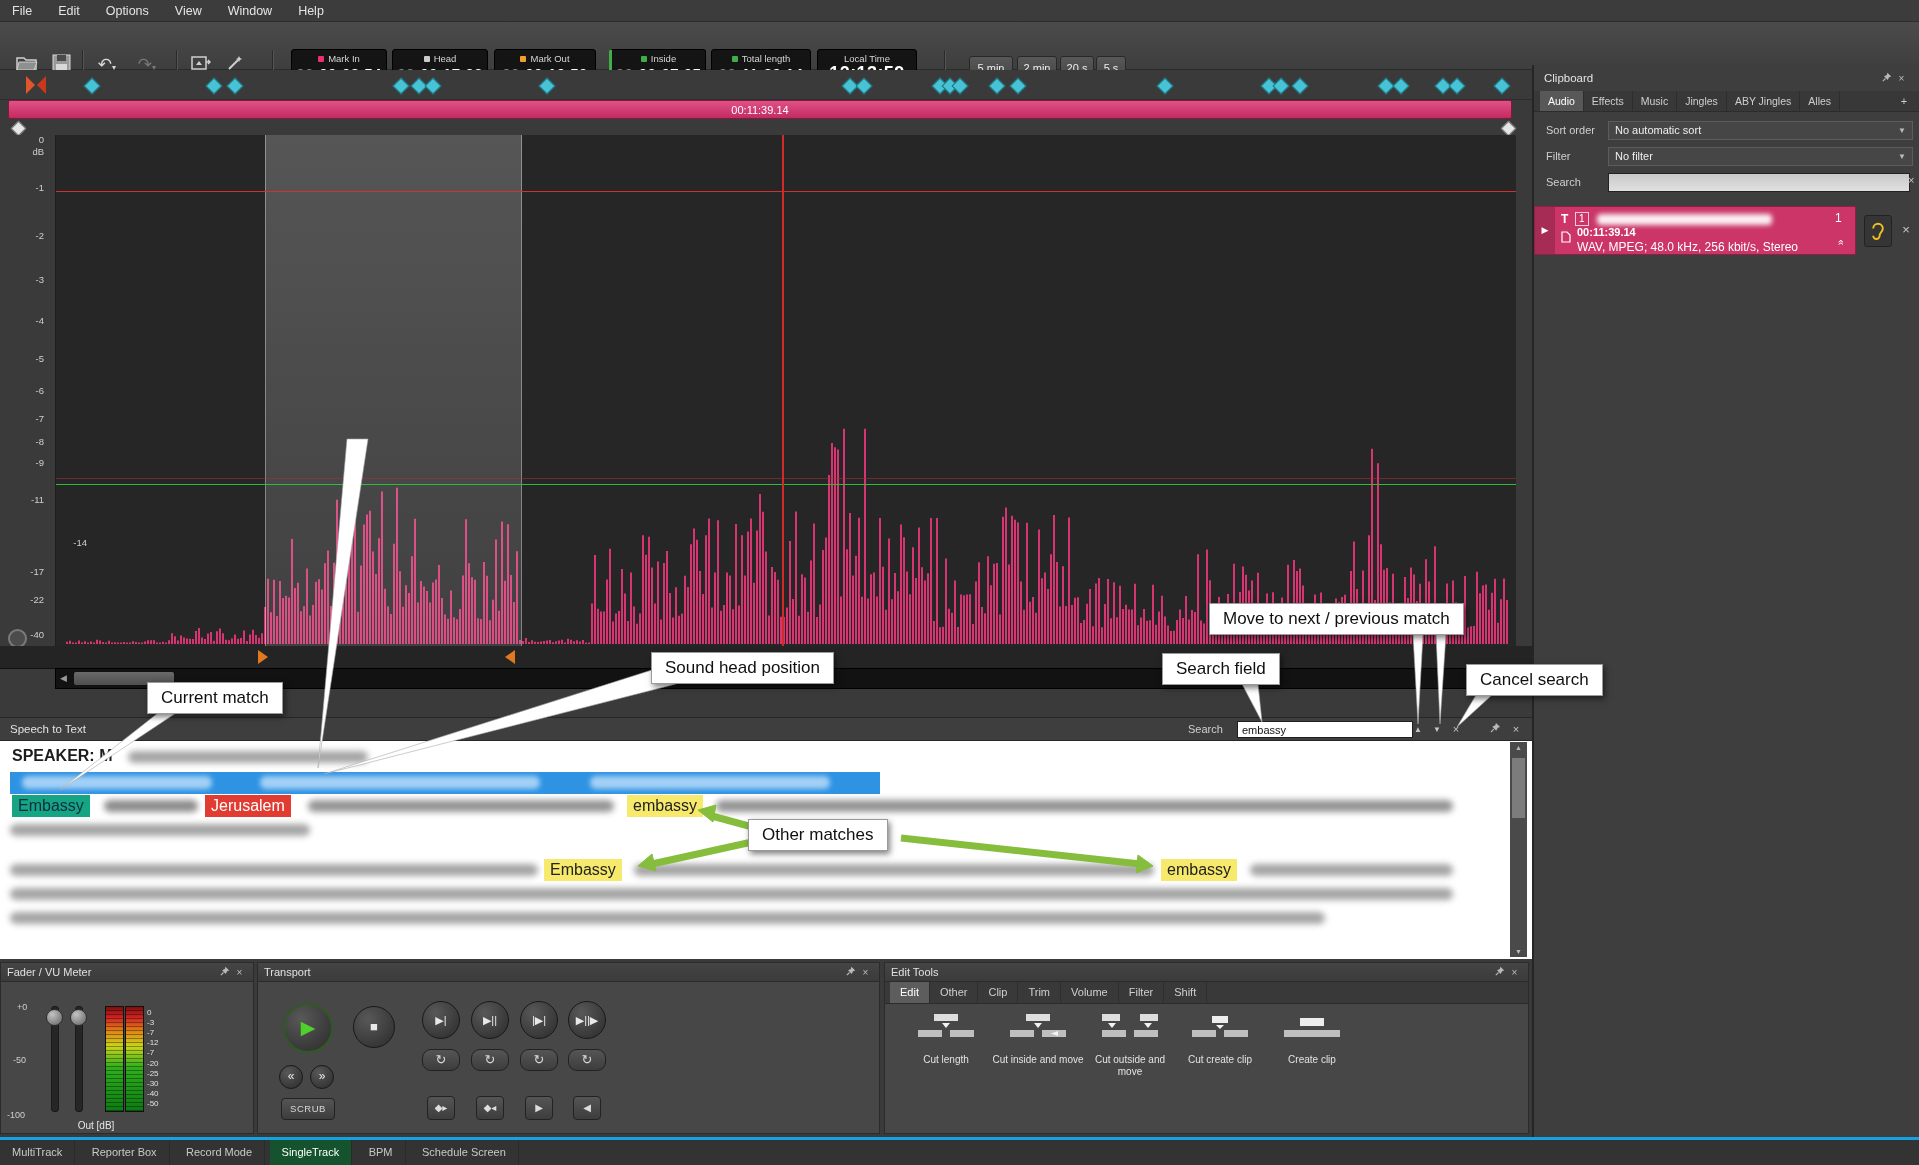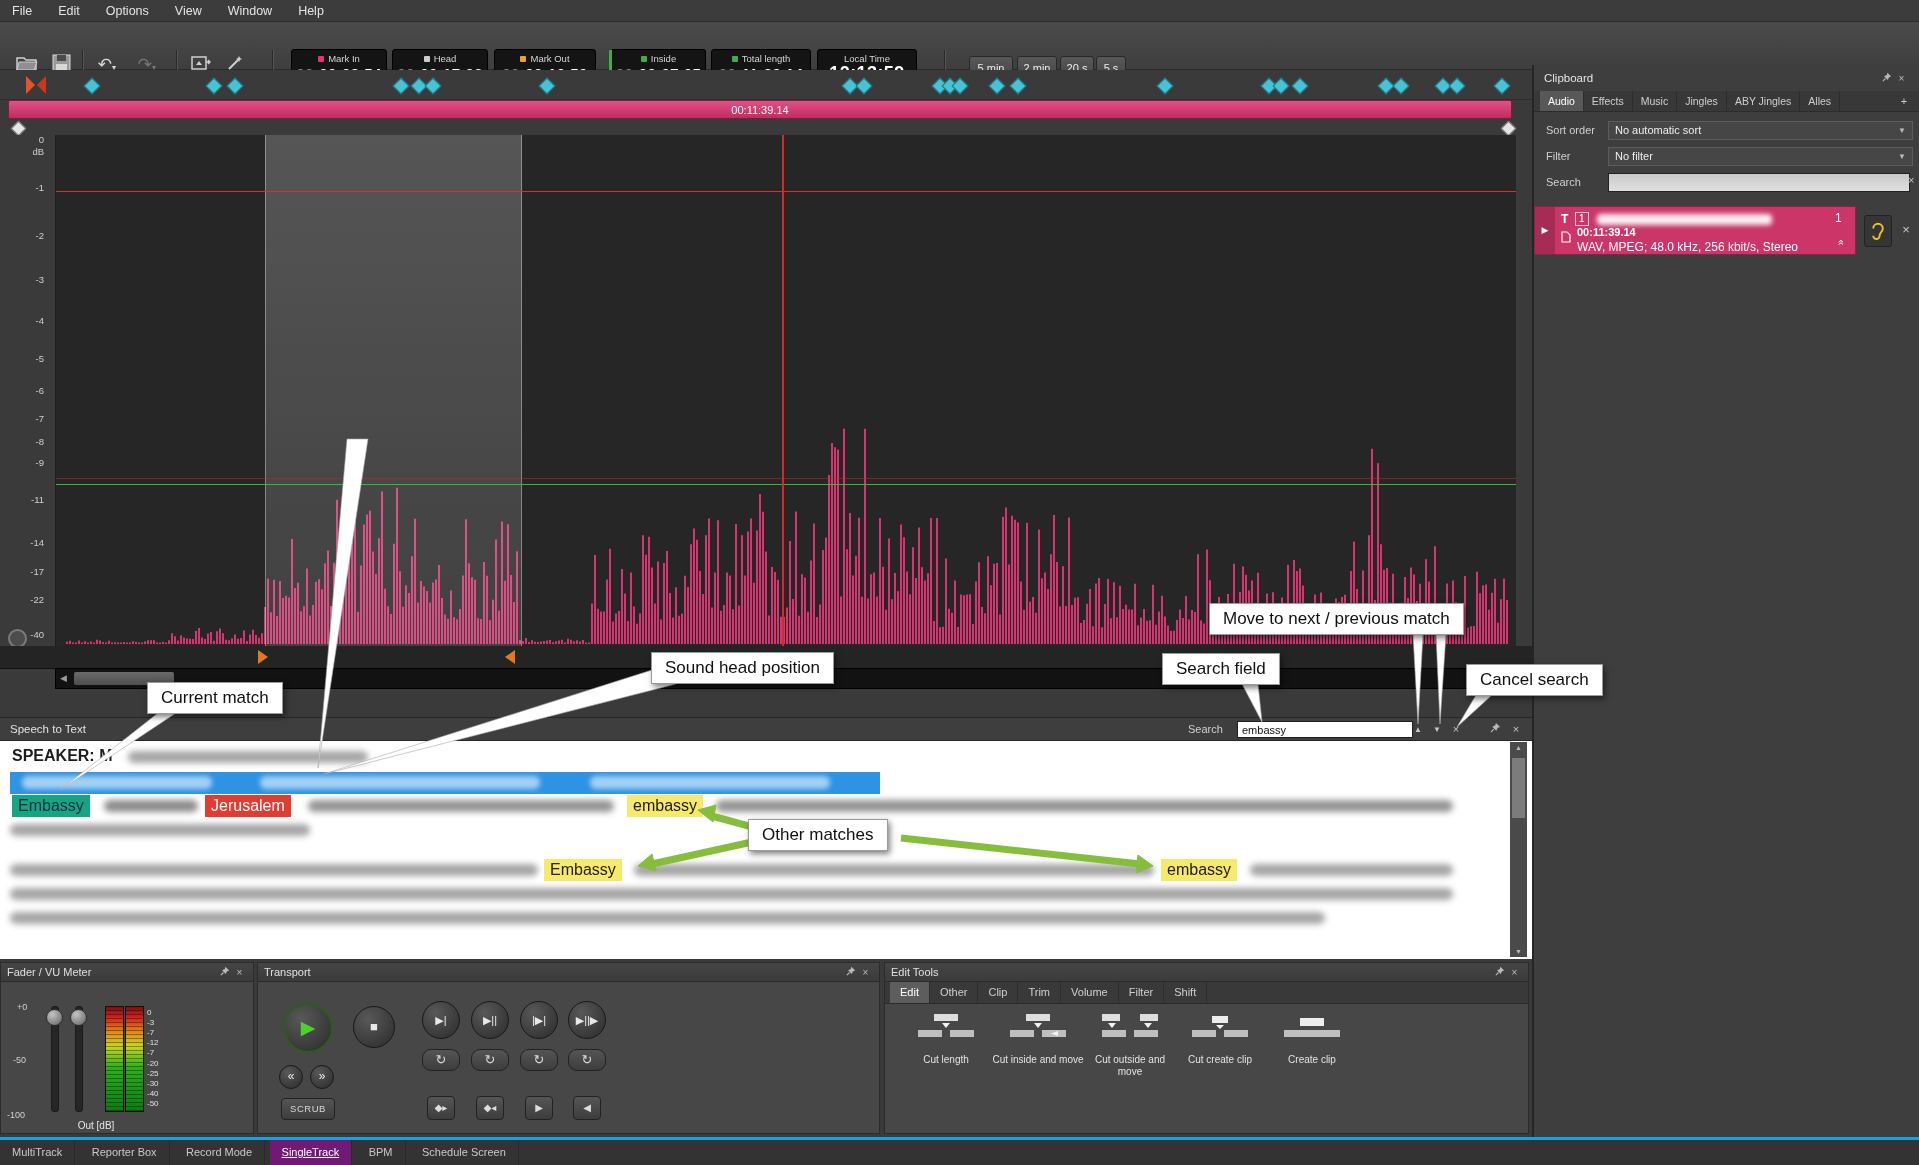--- a/index.html
+++ b/index.html
@@ -105,21 +105,21 @@
            padding-left:5px;box-sizing:border-box;border-bottom:1px solid #2b2b2b;}
   .et-tab{padding:0 10px;font-size:11px;line-height:21px;color:#cfcfcf;border-right:1px solid #2e2e2e;}
   .et-tab.active{background:#5d5d5d;color:#fff;}
   .tool{position:absolute;top:28px;width:92px;text-align:center;}
   .tool .cap{font-size:10px;color:#e3e3e3;line-height:1.15;margin-top:10px;}
   
   #blueline{position:absolute;left:0;top:1137px;width:1919px;height:3px;background:#14a3e0;}
   #taskbar{position:absolute;left:0;top:1140px;width:1919px;height:25px;background:#333;}
   .tb-tab{display:inline-block;padding:0 12px;height:25px;line-height:25px;font-size:11px;color:#c9c9c9;
           border-right:1px solid #2a2a2a;}
-  .tb-tab.active{background:#701a75;color:#fff;text-decoration:underline;}
+  .tb-tab.active{background:#14532d;color:#fff;}
   
   #clipboard{position:absolute;left:1532px;top:65px;width:387px;height:1072px;background:#3e3e3e;
              border-left:2px solid #252525;box-sizing:border-box;}
   #cb-hd{position:absolute;left:0;top:0;width:100%;height:26px;display:flex;align-items:center;
          padding:0 10px;font-size:11.5px;color:#e4e4e4;box-sizing:border-box;}
   #cb-hd .sp{flex:1;}
   #cb-tabs{position:absolute;left:0;top:26px;width:100%;height:21px;display:flex;padding-left:6px;
            box-sizing:border-box;border-bottom:1px solid #2c2c2c;background:#383838;}
   .cb-tab{padding:0 8px;font-size:10.5px;line-height:20px;color:#cfcfcf;border-right:1px solid #2d2d2d;}
   .cb-tab.active{background:#585858;color:#fff;}
@@ -290,21 +290,21 @@
           <span class="dbl" style="top: 47px;">-1</span>
           <span class="dbl" style="top: 95px;">-2</span>
           <span class="dbl" style="top: 139px;">-3</span>
           <span class="dbl" style="top: 180px;">-4</span>
           <span class="dbl" style="top: 218px;">-5</span>
           <span class="dbl" style="top: 250px;">-6</span>
           <span class="dbl" style="top: 278px;">-7</span>
           <span class="dbl" style="top: 301px;">-8</span>
           <span class="dbl" style="top: 322px;">-9</span>
           <span class="dbl" style="top: 359px;">-11</span>
-          <span class="dbl" style="top: 402px;">-14</span>
+          <span class="dbl" style="top: 402px; padding-left: 43px;">-14</span>
           <span class="dbl" style="top: 431px;">-17</span>
           <span class="dbl" style="top: 459px;">-22</span>
           <span class="dbl" style="top: 494px;">-40</span>
         </div>
       <div id="gutter-circle"></div>
     </div>
     <div id="plot-rstrip"></div>
   </div>
 
   <div id="marker-strip">

